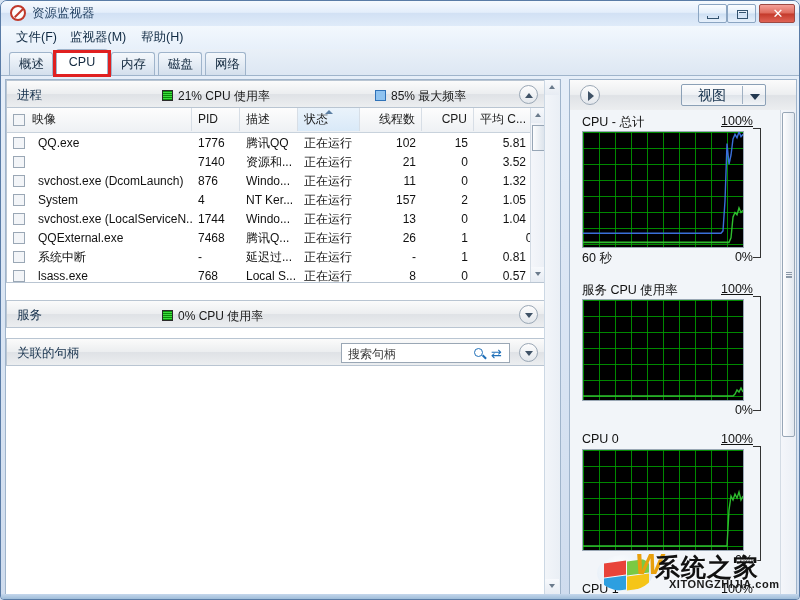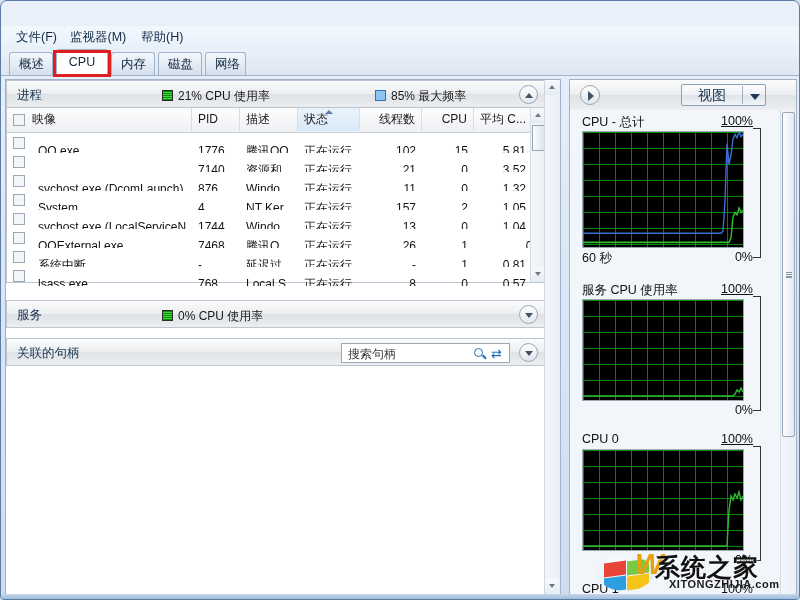--- a/index.html
+++ b/index.html
@@ -166,21 +166,21 @@
   .caret-up{
     position:absolute;left:50%;top:2px;margin-left:-4px;width:0;height:0;
     border-left:4px solid transparent;border-right:4px solid transparent;border-bottom:4px solid #5b7fa3;
   }
   .ch.num{text-align:right;}
   .row{
     position:absolute;left:0;right:0;height:19px;
   }
   .cell{
     position:absolute;top:0;height:19px;line-height:19px;
-    font-size:12px;color:#111;padding:8px 6px;box-sizing:border-box;
+    font-size:12px;color:#111;padding:0 6px;box-sizing:border-box;
     white-space:nowrap;overflow:hidden;
   }
   .cell.num{text-align:right;}
   .cbox{
     position:absolute;left:6px;top:3px;width:12px;height:12px;
     box-sizing:border-box;border:1px solid #9aa7b5;background:#f3f5f8;
   }
   #tbl-scroll{
     position:absolute;right:0;top:0;width:15px;bottom:0;
     background:linear-gradient(to right,#f4f6fa,#ebeff5);
@@ -325,20 +325,34 @@
   #bottomline{
     position:absolute;left:0;bottom:0;width:800px;height:5px;
     background:linear-gradient(to bottom,#c5d7ec,#9fbdd9);
   }
 </style>
 </head>
 <body>
 
 <div id="window">
 
+  <div id="titlebar">
+    <div id="title-icon"></div>
+    <div id="title-text">资源监视器</div>
+
+    <div class="winbtn" id="btn-min">
+      <span class="glyph-min"></span>
+    </div>
+    <div class="winbtn" id="btn-max">
+      <span class="glyph-max"></span>
+    </div>
+    <div class="winbtn" id="btn-close">
+      <span class="glyph-close">✕</span>
+    </div>
+  </div>
 
   <div id="menubar">
     <div class="menuitem" style="left:8px">文件(F)</div>
     <div class="menuitem" style="left:62px">监视器(M)</div>
     <div class="menuitem" style="left:133px">帮助(H)</div>
   </div>
 
   <div id="tabbar">
     <div class="tab" style="left:8px;width:44px">概述</div>
     <div class="tab active" style="left:55px;width:52px;top:0px">CPU</div>

